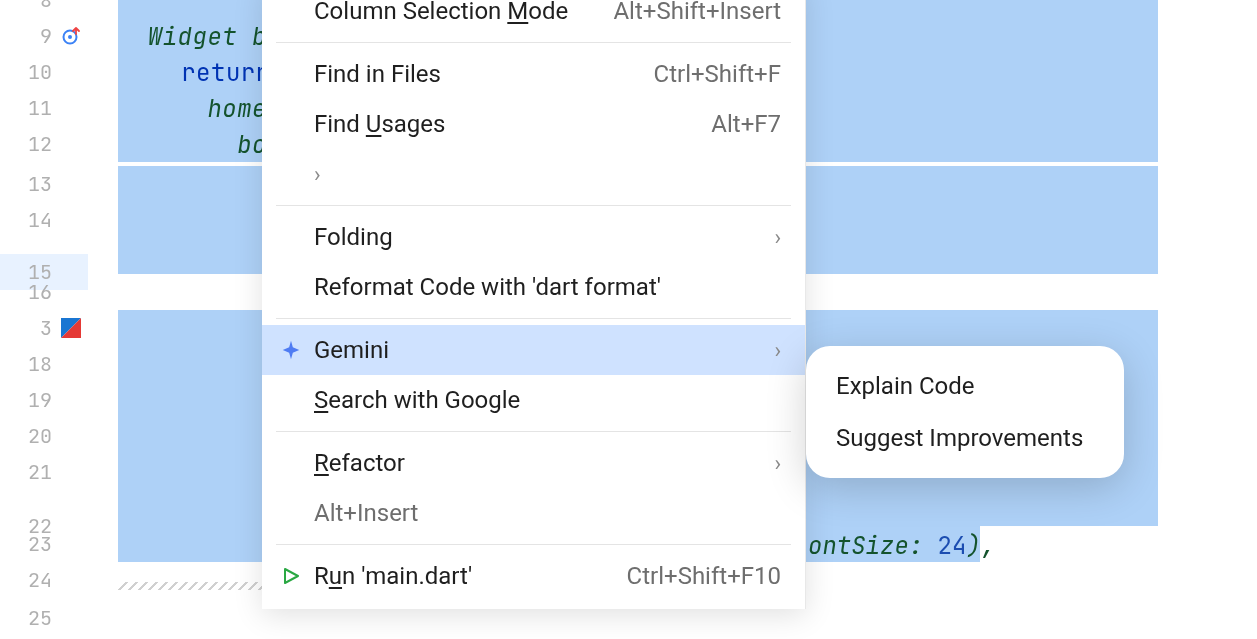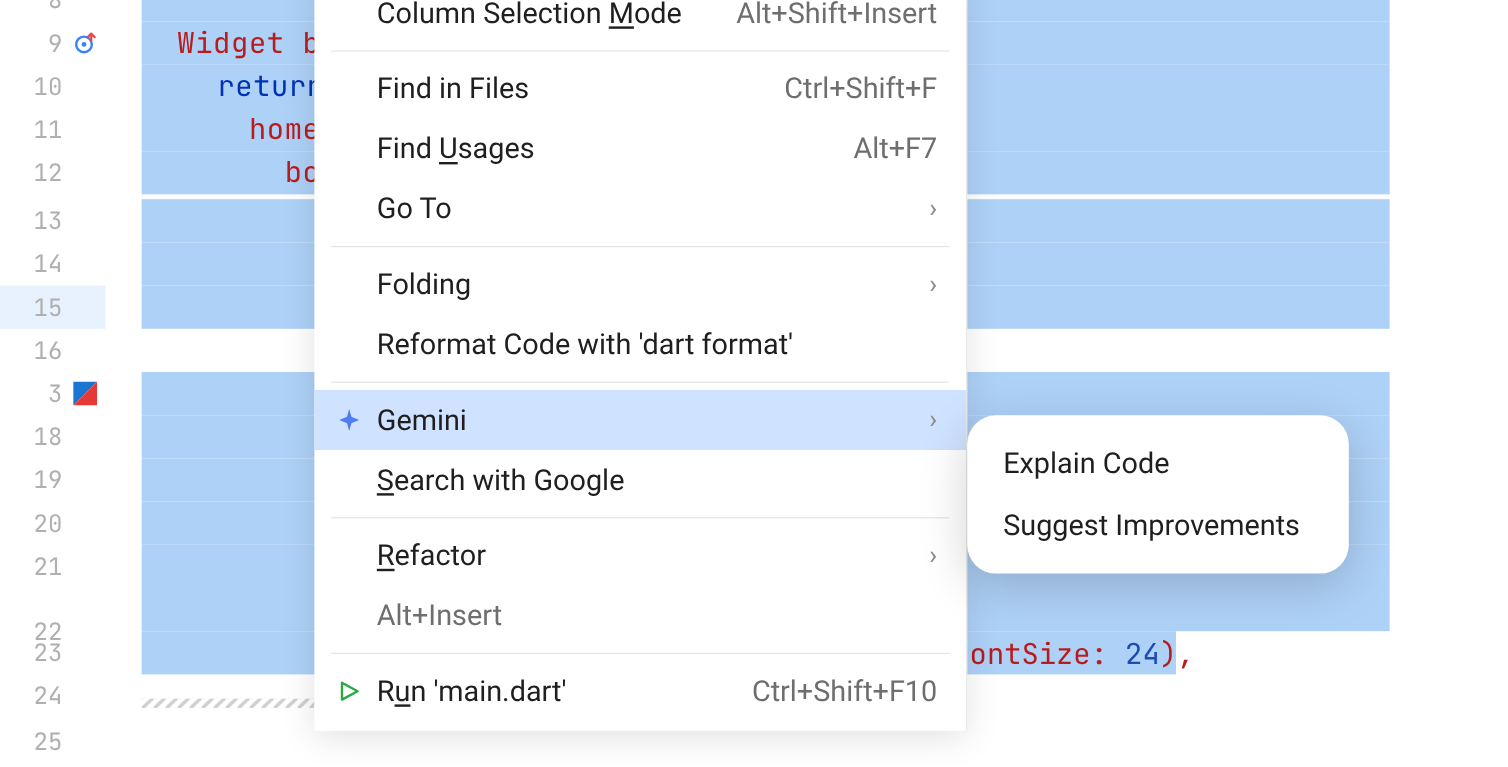--- a/index.html
+++ b/index.html
@@ -56,21 +56,21 @@
   .code-line {
     position: absolute;
     left: 0;
     height: 36px;
     display: flex;
     align-items: center;
     white-space: pre;
   }
   .kw { color: #0033b3; }
   .num { color: #1c4db1; }
-  .plain { color: #b91c1c; }
+  .plain { color: #14532d; font-style: italic; }
 
   
   .squiggly {
     position: absolute;
     left: 0; height: 8px;
     background-image: linear-gradient(135deg, transparent 40%, #b0b0b0 40%, #b0b0b0 60%, transparent 60%);
     background-size: 10px 8px;
     background-repeat: repeat-x;
     opacity: 0.6;
   }
@@ -159,21 +159,21 @@
       </div>
       <div class="gutter-row" style="top: 126px;">
         <span>12</span>
       </div>
       <div class="gutter-row" style="top: 166px;">
         <span>13</span>
       </div>
       <div class="gutter-row" style="top: 202px;">
         <span>14</span>
       </div>
-      <div class="gutter-row gutter-highlight" style="top: 238px;">
+      <div class="gutter-row gutter-highlight" style="top: 254px;">
         <span>15</span>
       </div>
       <div class="gutter-row" style="top: 274px;">
         <span>16</span>
       </div>
       <div class="gutter-row" style="top: 310px;">
         <span>3</span>
         <span class="gutter-icon">
           <svg width="20" height="20" viewBox="0 0 20 20">
             <polygon points="0,0 20,0 0,20" fill="#1976d2"></polygon>
@@ -253,21 +253,20 @@
       <div class="menu-sep"></div>
       <div class="menu-item">
         <span class="label">Find in Files</span>
         <span class="shortcut">Ctrl+Shift+F</span>
       </div>
       <div class="menu-item">
         <span class="label">Find <span class="mnemonic">U</span>sages</span>
         <span class="shortcut">Alt+F7</span>
       </div>
       <div class="menu-item">
-        <span class="label">Go To</span>
         <span class="arrow">›</span>
       </div>
       <div class="menu-sep"></div>
       <div class="menu-item">
         <span class="label">Folding</span>
         <span class="arrow">›</span>
       </div>
       <div class="menu-item">
         <span class="label">Reformat Code with 'dart format'</span>
       </div>

